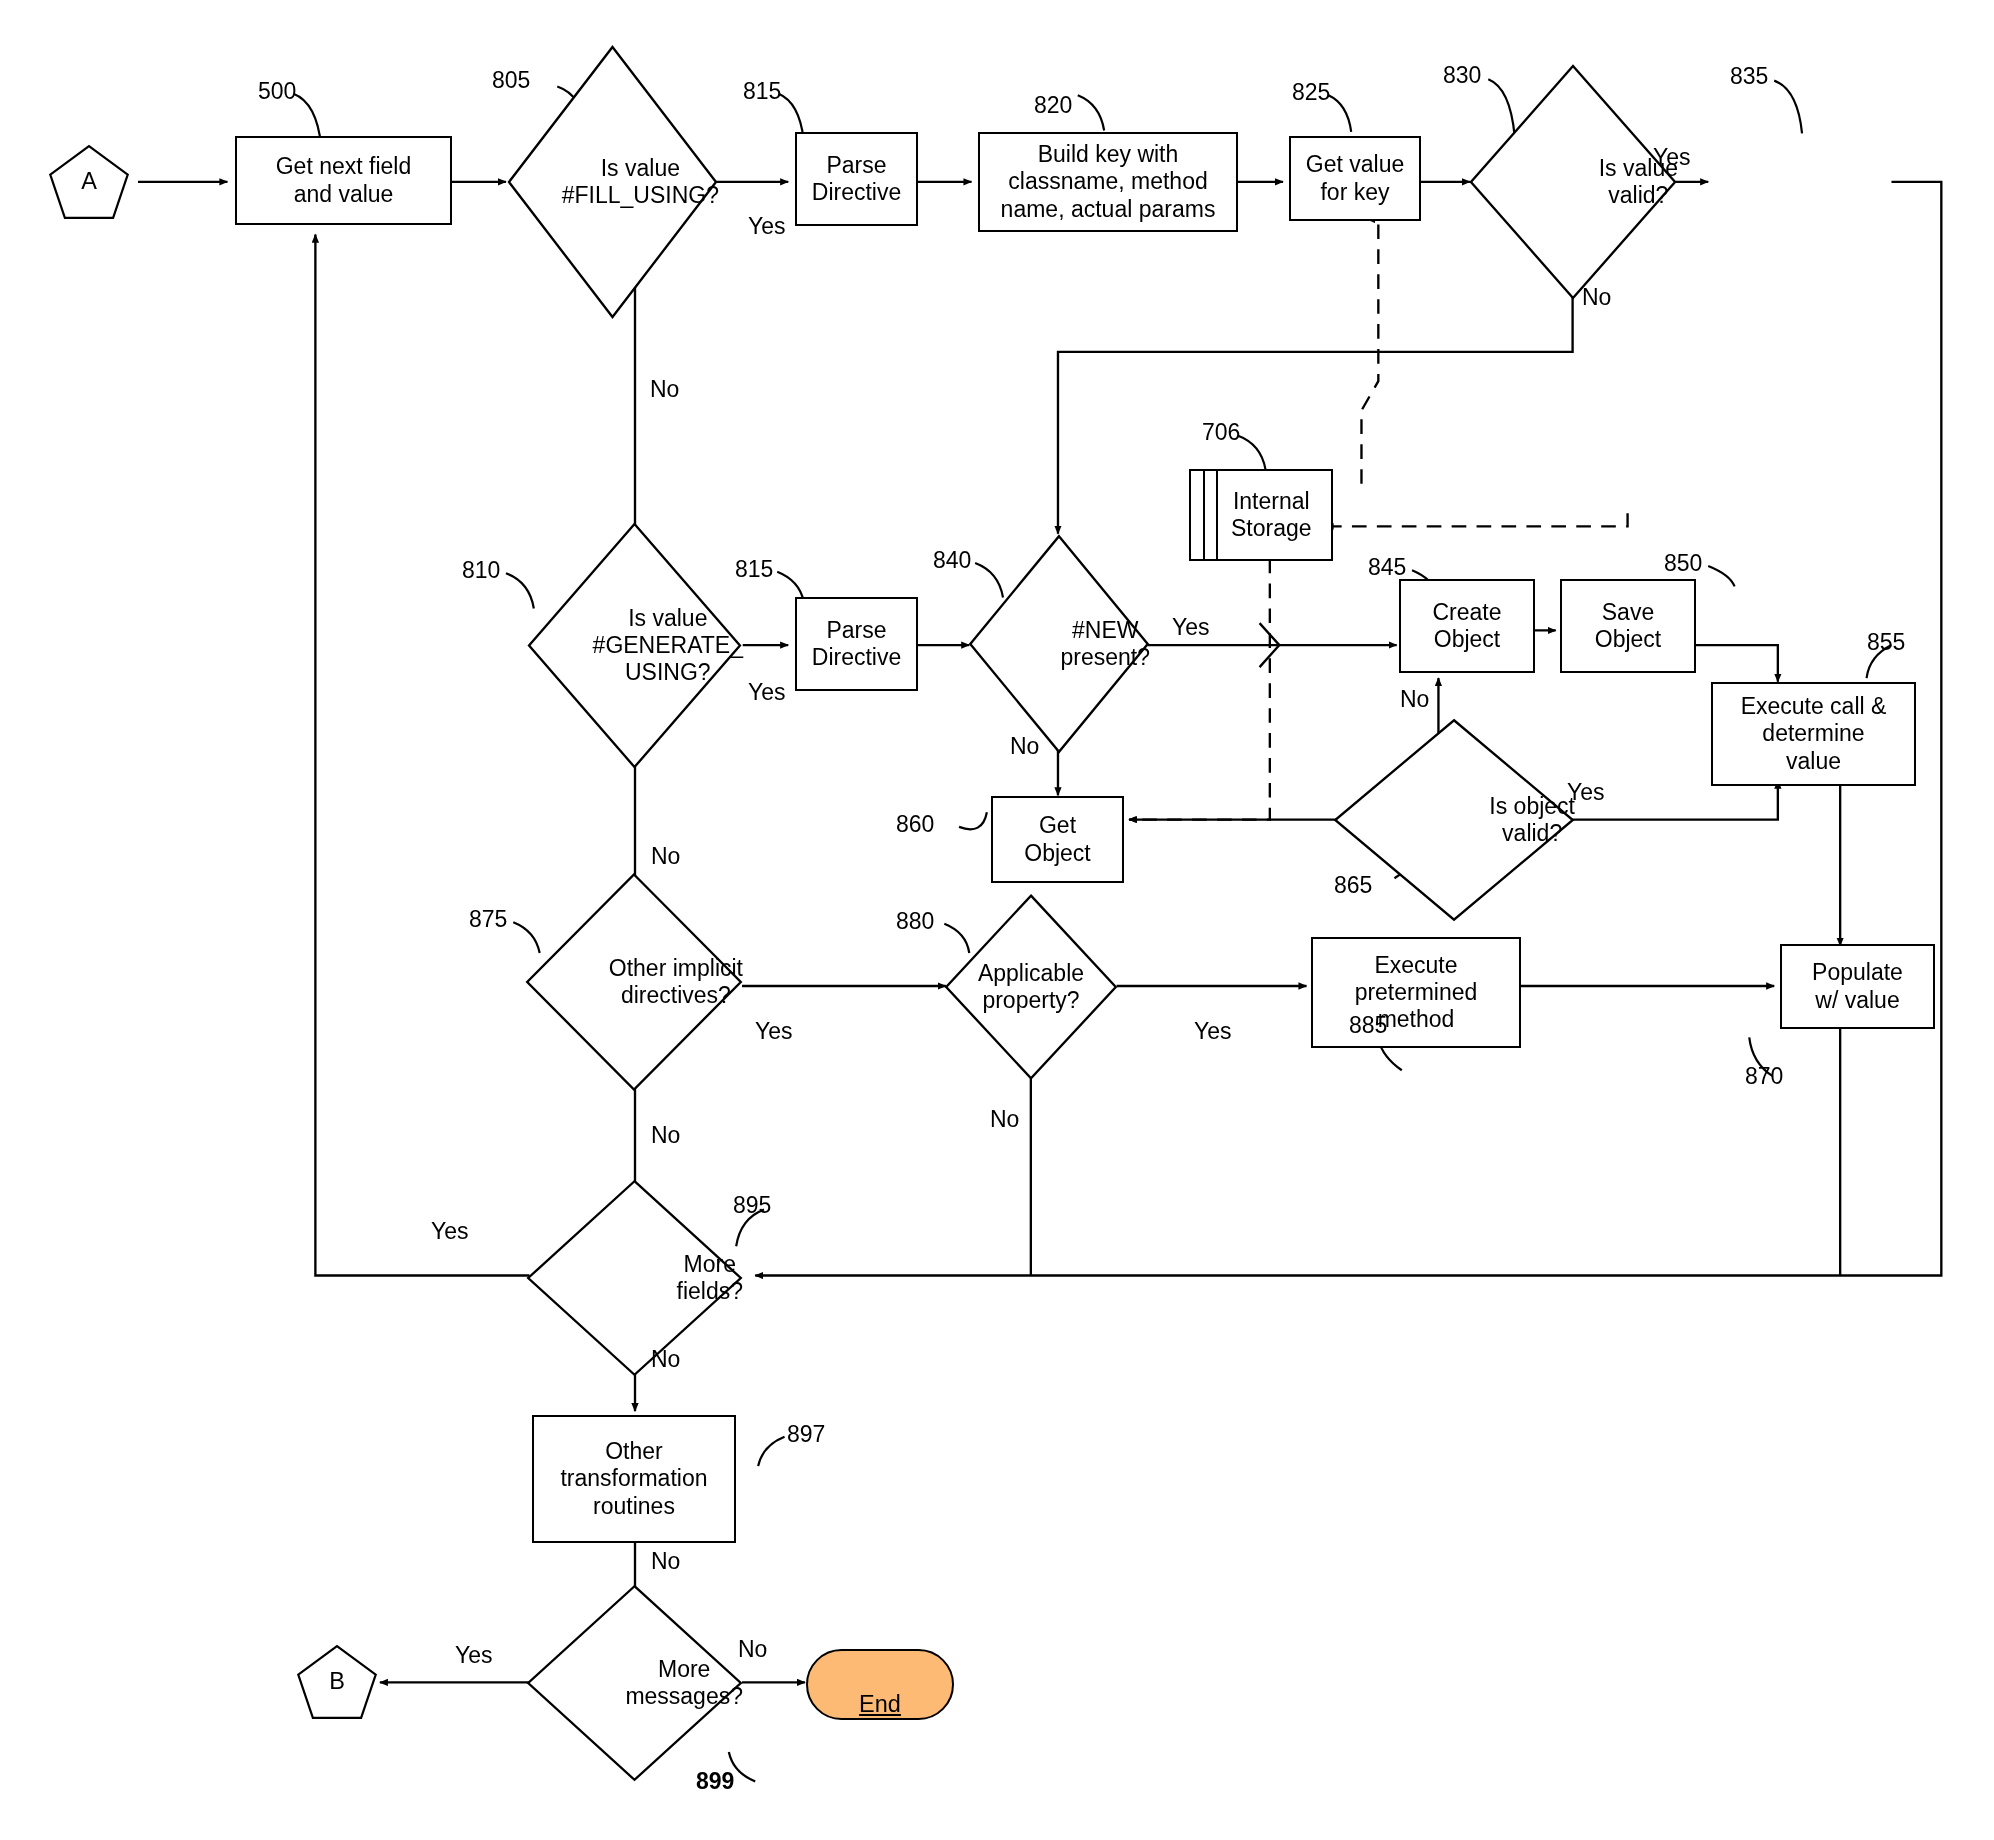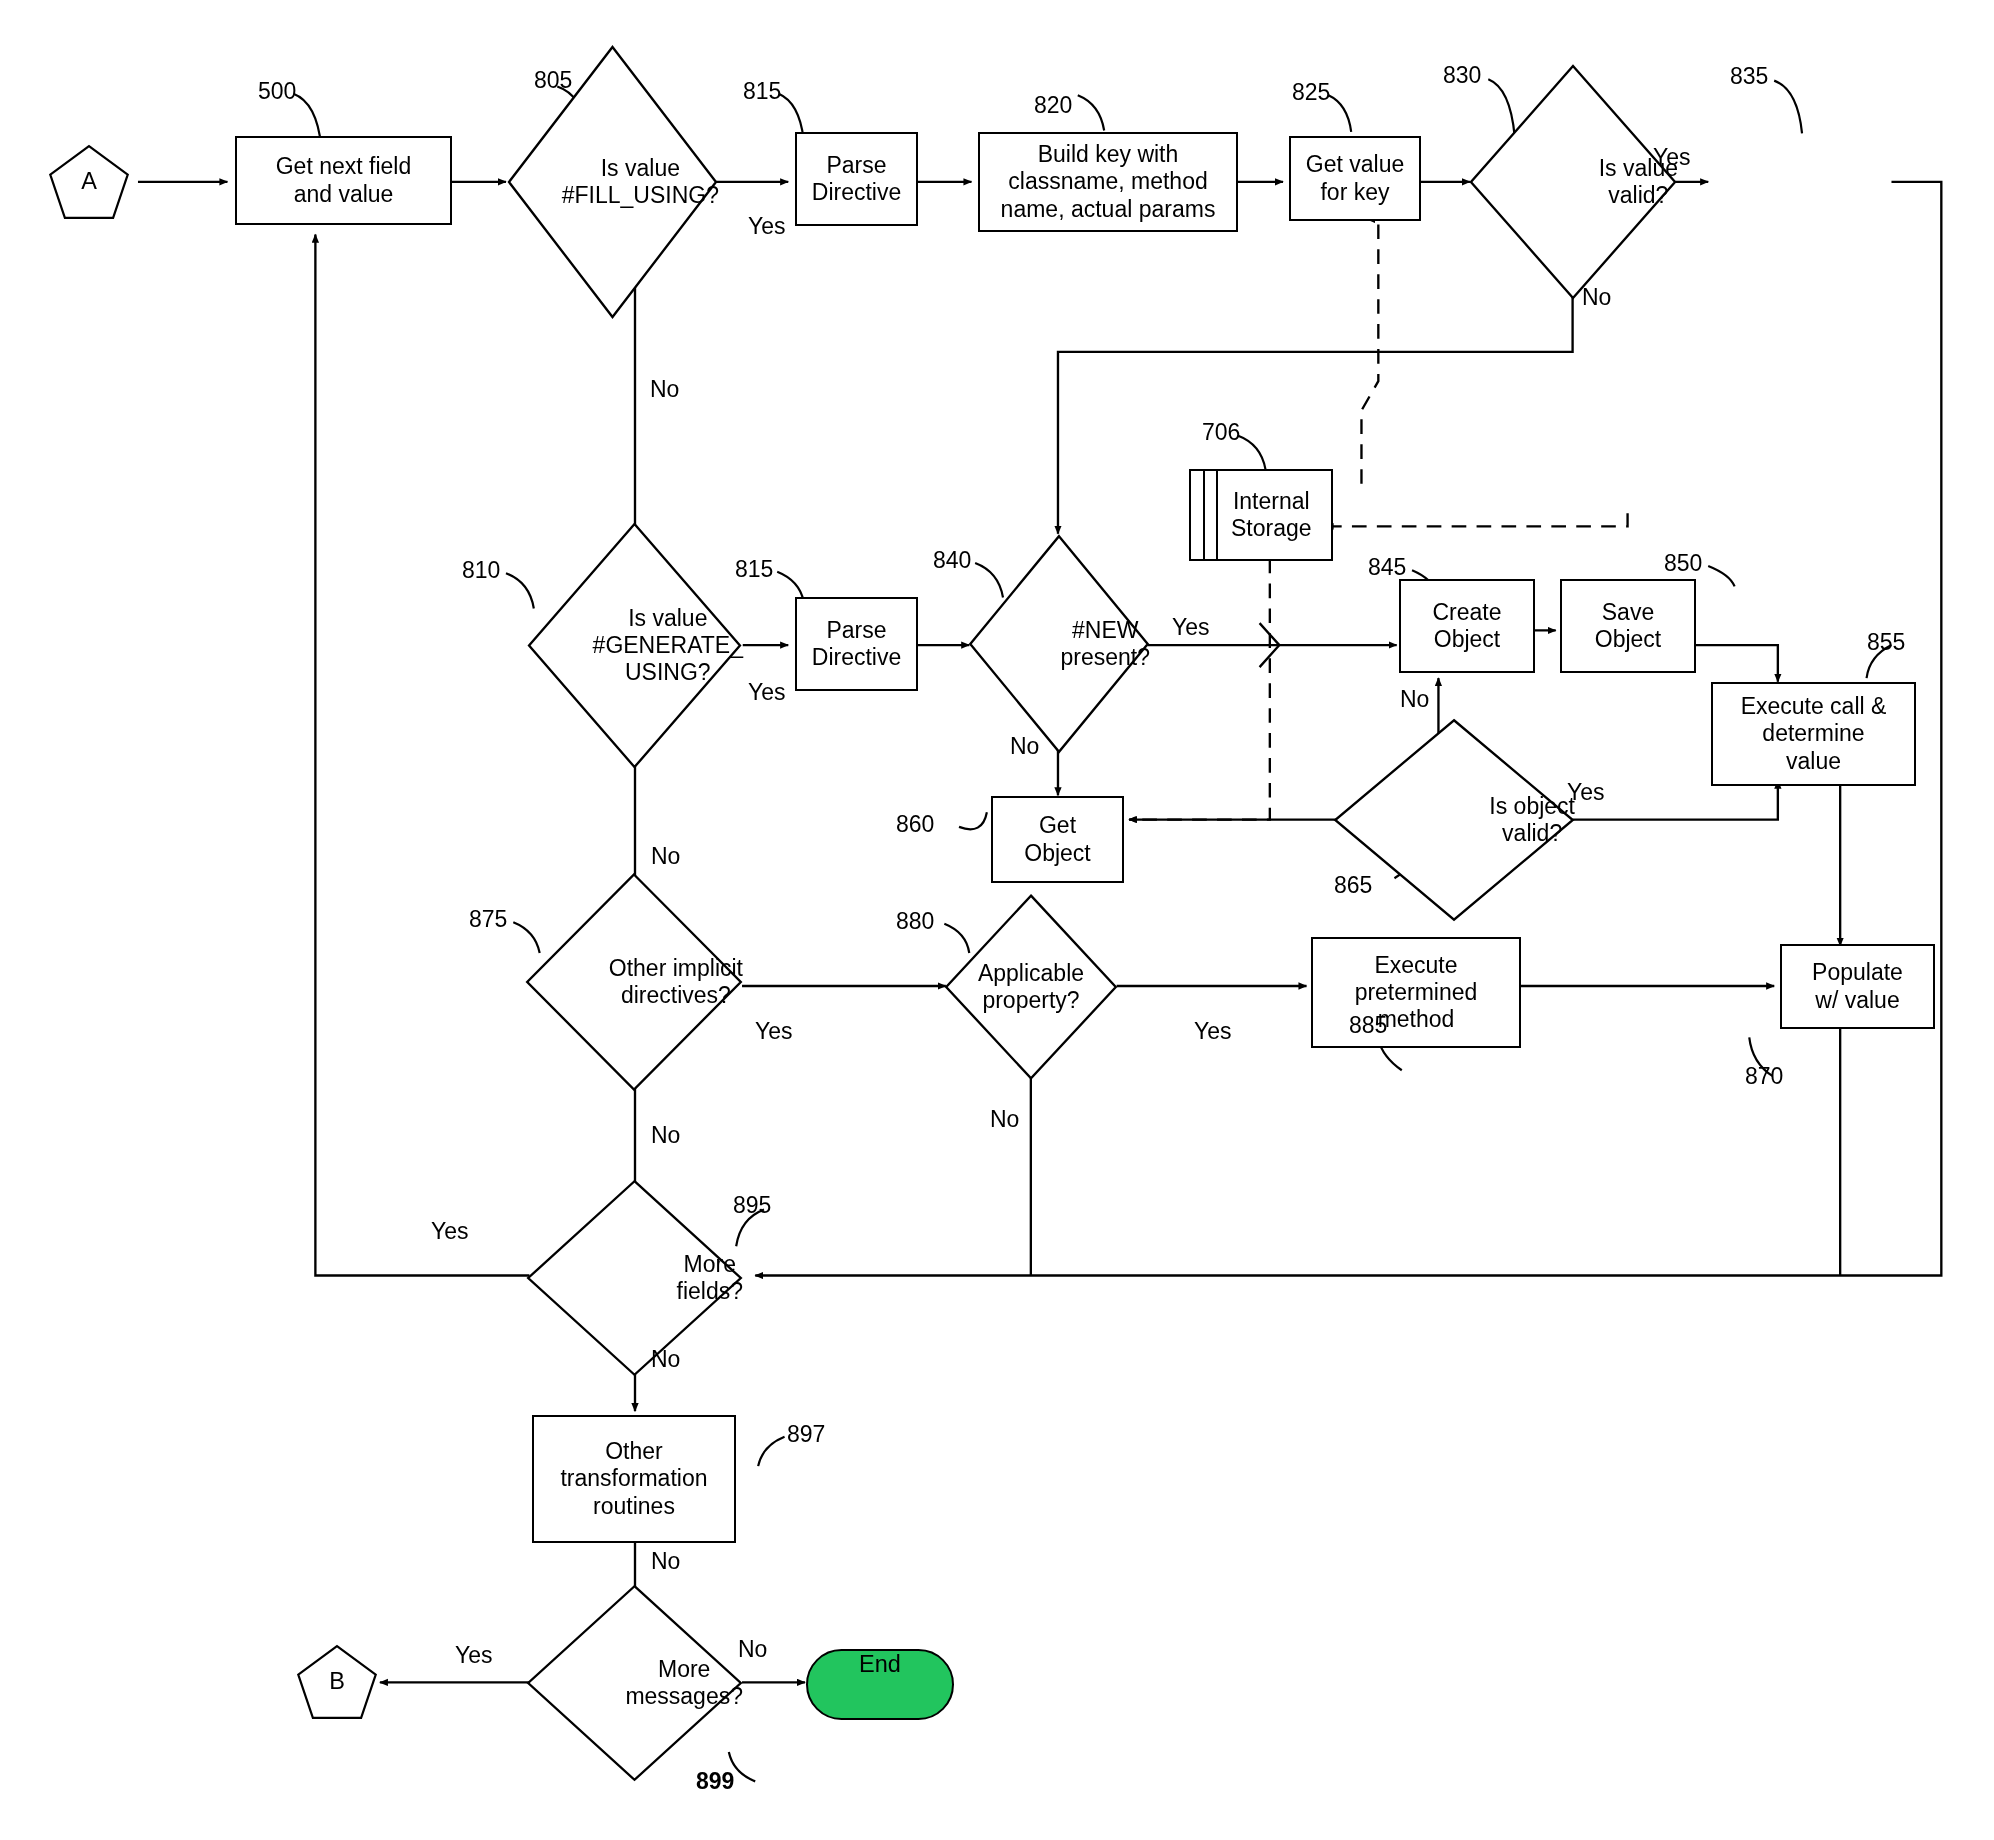--- a/index.html
+++ b/index.html
@@ -63,25 +63,26 @@
     bottom: 0;
     display: flex;
     align-items: center;
     justify-content: flex-end;
     text-align: center;
     line-height: 1.18;
   }
   .term {
     position: absolute;
     border: 2.2px solid #000;
-    background: #22c55e;
+    background: #fdba74;
     border-radius: 732px;
     display: flex;
-    align-items: flex-start;
+    align-items: flex-end;
     justify-content: center;
+    text-decoration: underline;
   }
   .txt {
     position: absolute;
     white-space: nowrap;
   }
   .fs31 { font-size: 23px; }
   .fs32 { font-size: 23.5px; }
 </style>
 </head>
 <body>
@@ -394,21 +395,21 @@
   <div class="txt fs31" style="left:651px;top:1122px;">No</div>
   <div class="txt fs31" style="left:1194px;top:1018px;">Yes</div>
   <div class="txt fs31" style="left:990px;top:1106px;">No</div>
   <div class="txt fs31" style="left:431px;top:1218px;">Yes</div>
   <div class="txt fs31" style="left:651px;top:1346px;">No</div>
   <div class="txt fs31" style="left:651px;top:1548px;">No</div>
   <div class="txt fs31" style="left:455px;top:1642px;">Yes</div>
   <div class="txt fs31" style="left:738px;top:1636px;">No</div>
 
   <div class="txt fs31" style="left:258px;top:78px;">500</div>
-  <div class="txt fs31" style="left:534px;top:67px;">805</div>
+  <div class="txt fs31" style="left:492px;top:67px;">805</div>
   <div class="txt fs31" style="left:743px;top:78px;">815</div>
   <div class="txt fs31" style="left:1034px;top:92px;">820</div>
   <div class="txt fs31" style="left:1292px;top:79px;">825</div>
   <div class="txt fs31" style="left:1443px;top:62px;">830</div>
   <div class="txt fs31" style="left:1730px;top:63px;">835</div>
   <div class="txt fs31" style="left:462px;top:557px;">810</div>
   <div class="txt fs31" style="left:735px;top:556px;">815</div>
   <div class="txt fs31" style="left:933px;top:547px;">840</div>
   <div class="txt fs31" style="left:1368px;top:554px;">845</div>
   <div class="txt fs31" style="left:1664px;top:550px;">850</div>

